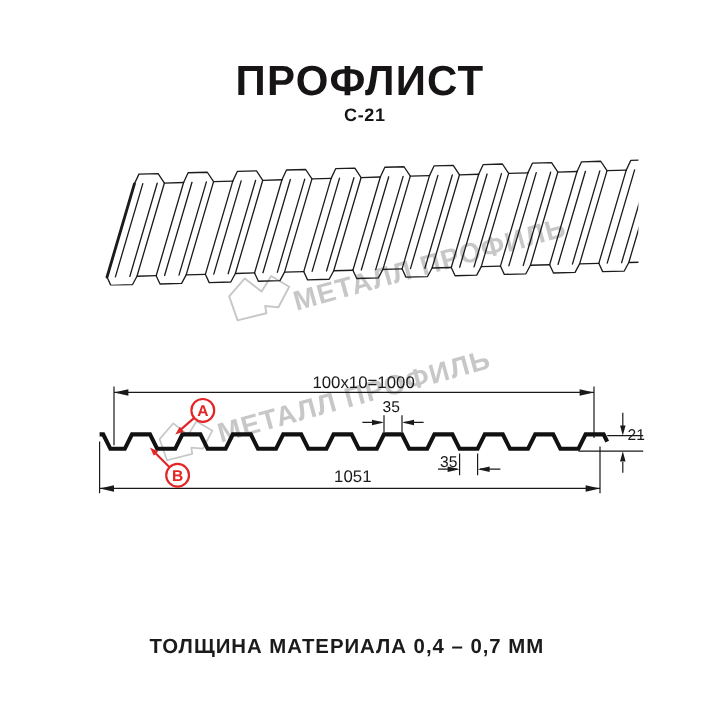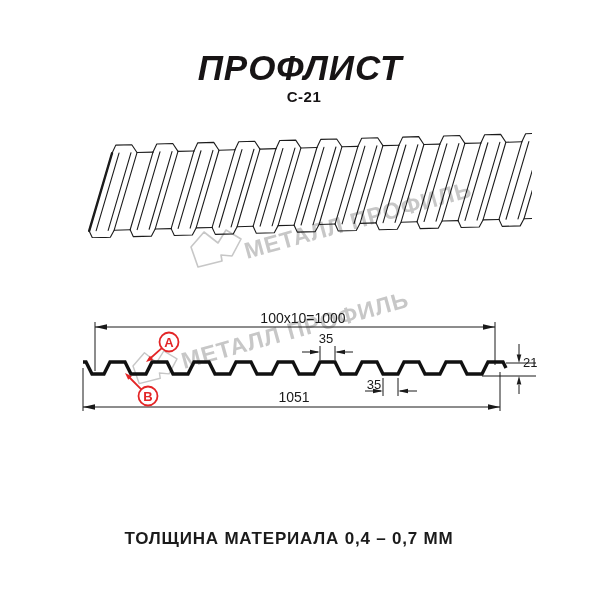--- a/index.html
+++ b/index.html
@@ -2,21 +2,21 @@
 <html><head>
 <meta charset="utf-8">
 <style>
   html,body{margin:0;padding:0;}
   body{
     width:600px;height:600px;position:relative;background:#ffffff;
     font-family:"Liberation Sans", sans-serif;overflow:hidden;
   }
   .title{
     position:absolute;top:48px;left:0;width:600px;text-align:center;
-    font-size:35px;font-weight:700;letter-spacing:1px;color:#171415;font-style:italic;
+    font-size:35px;font-weight:700;letter-spacing:1px;color:#171415;
   }
   .subtitle{
     position:absolute;top:88px;left:4px;width:600px;text-align:center;
     font-size:15px;font-weight:700;letter-spacing:.5px;color:#171415;
   }
   .footer-note{
     position:absolute;top:529px;left:0;width:578px;text-align:center;
     font-size:17px;font-weight:700;letter-spacing:.8px;color:#1b1b1b;
   }
   svg{position:absolute;left:0;top:0;}

